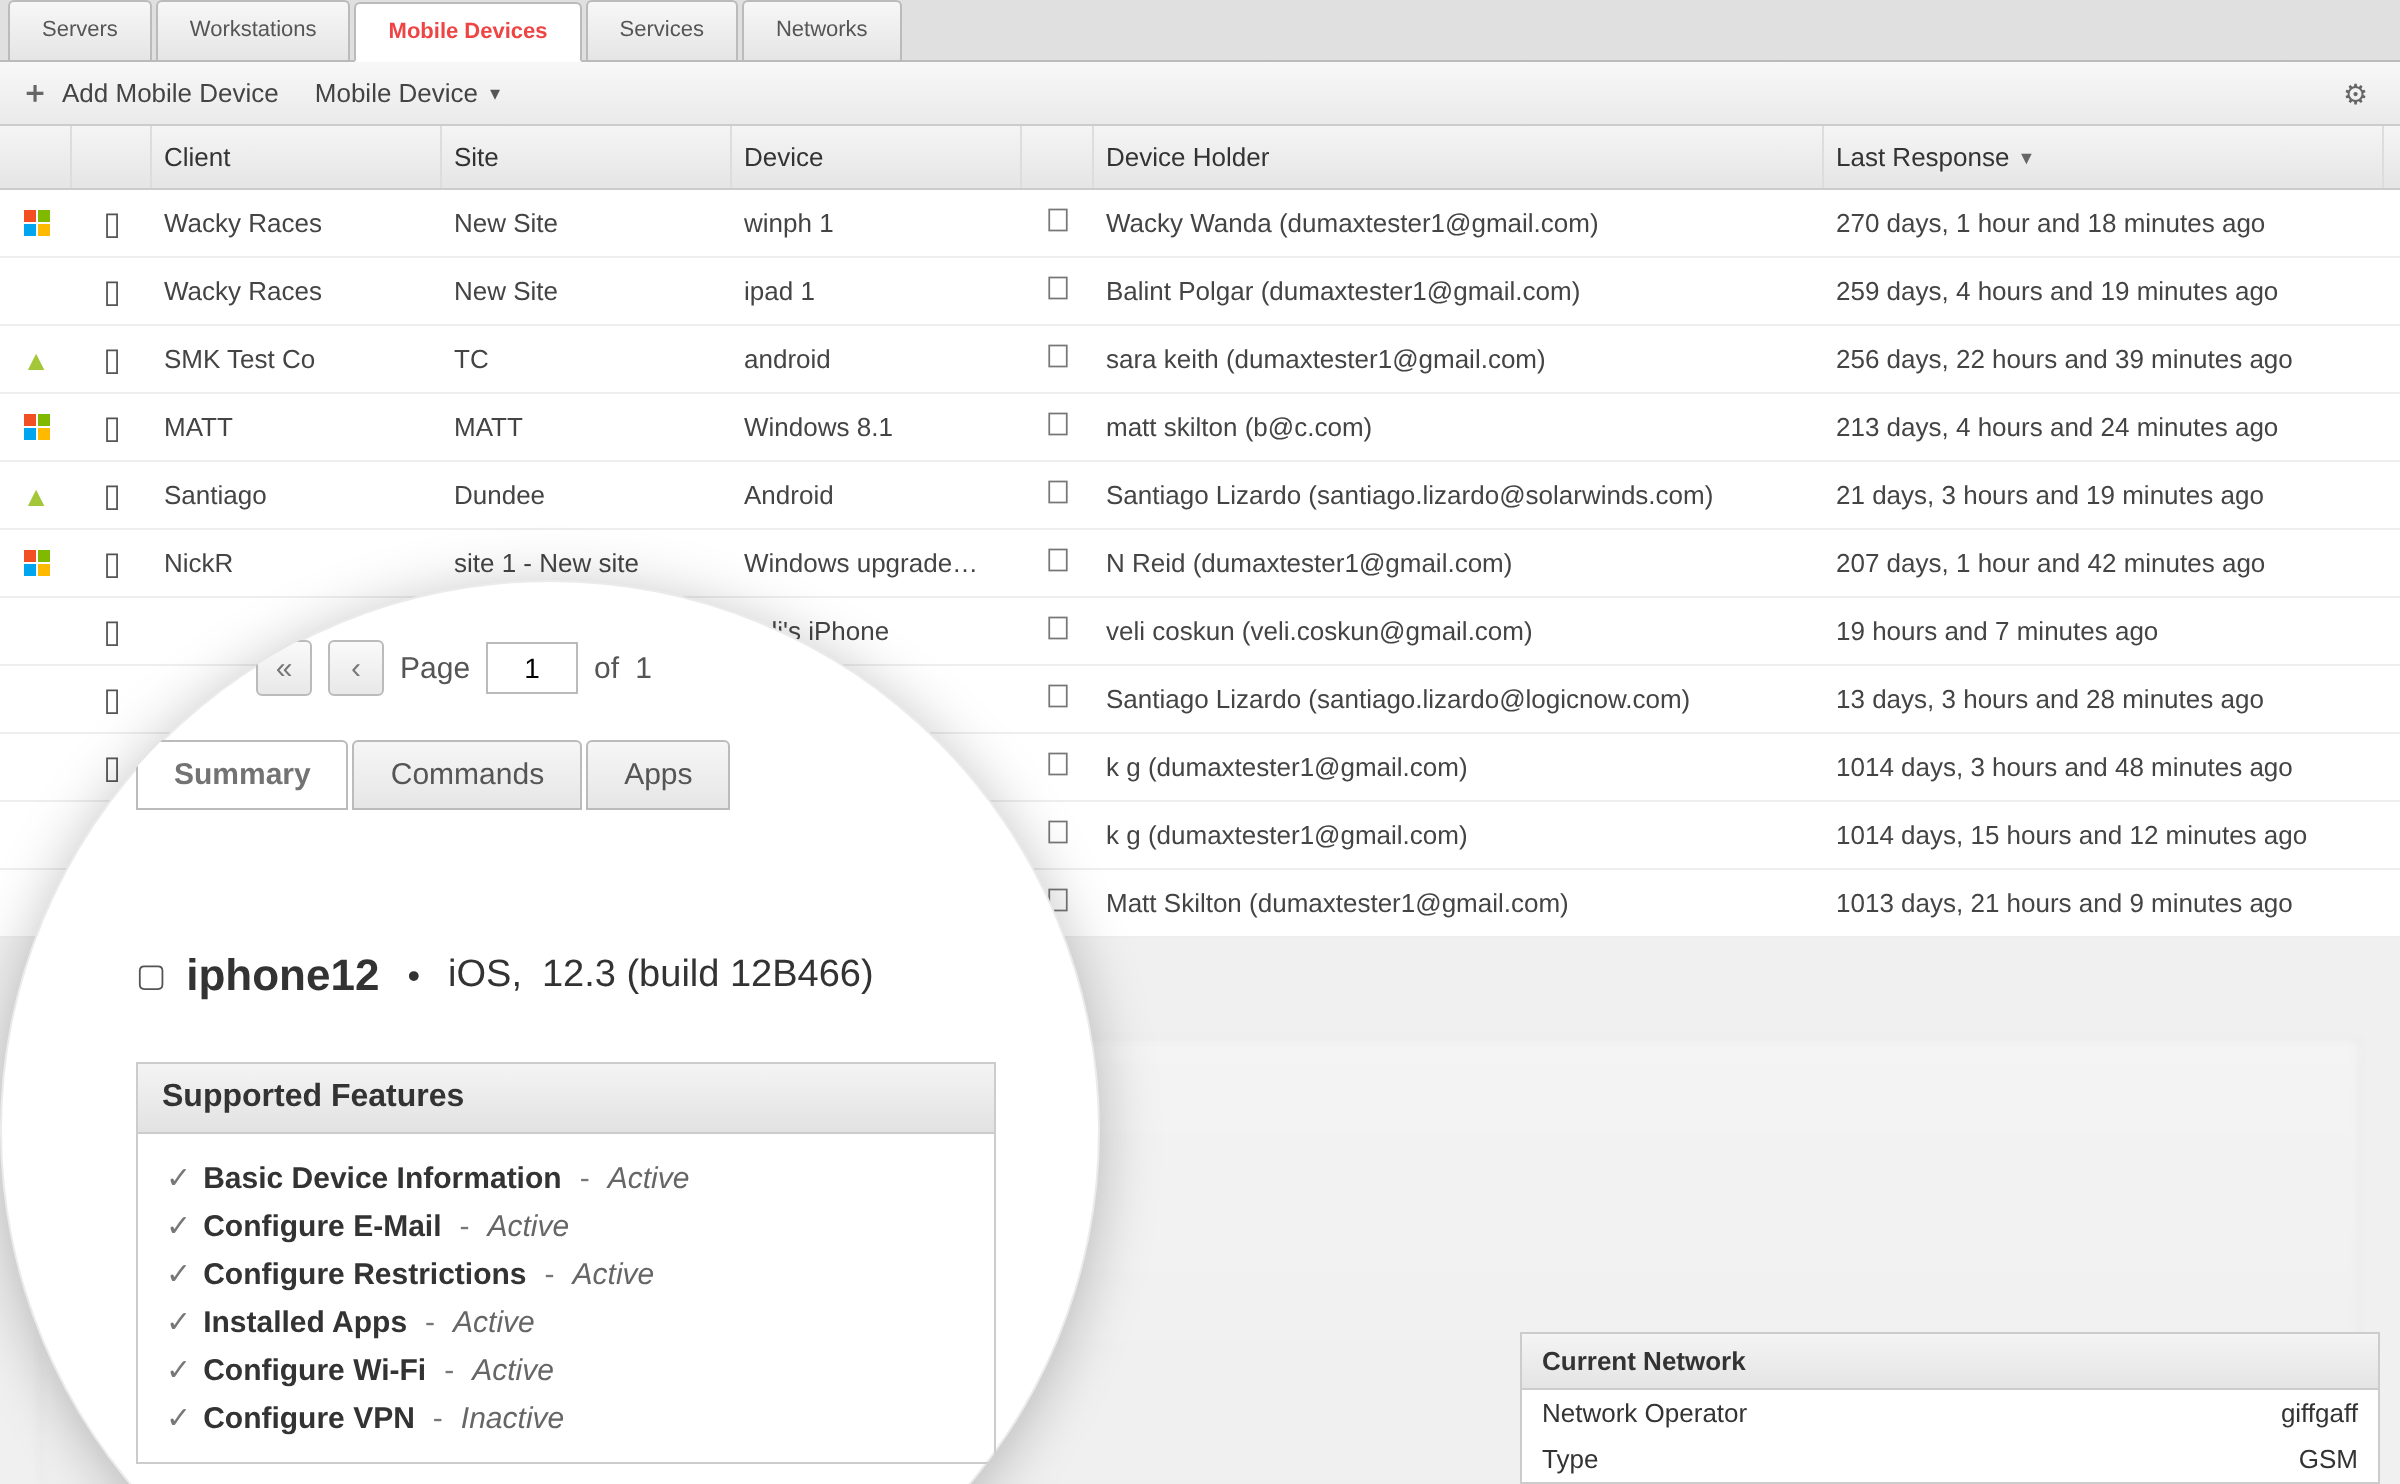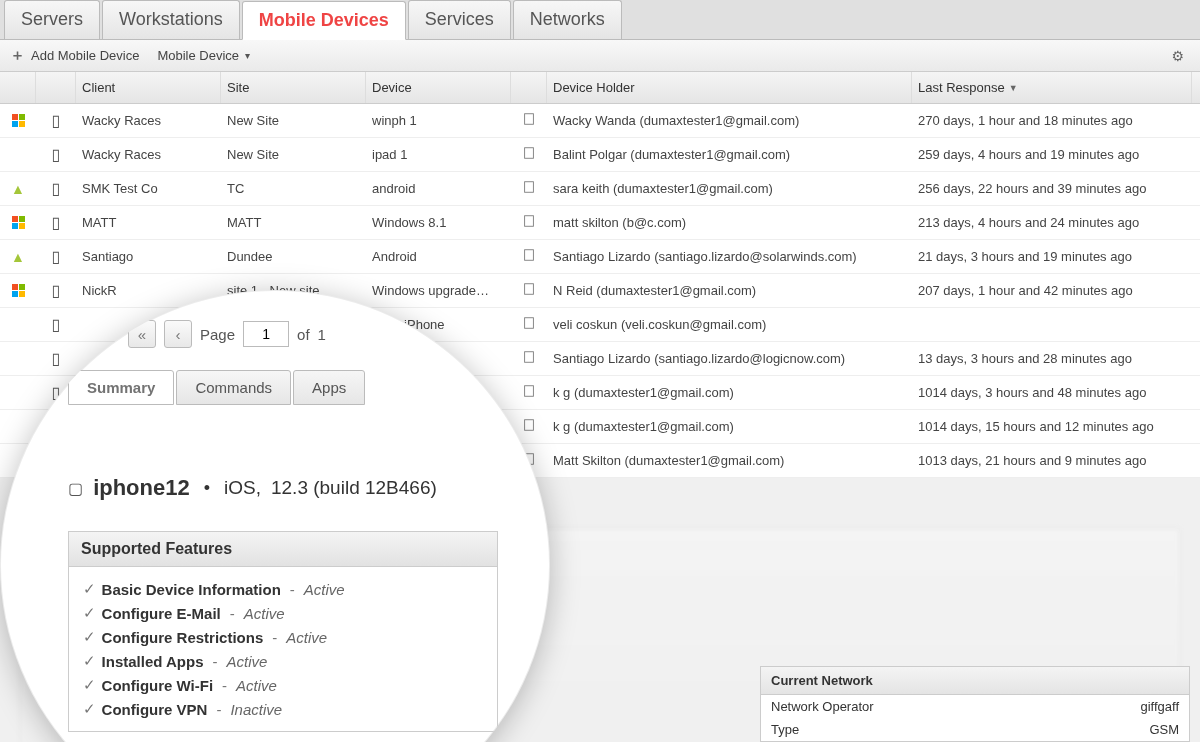--- a/index.html
+++ b/index.html
@@ -21,21 +21,21 @@
   }
   .tab {
     padding: 8px 16px;
     background: linear-gradient(#f7f7f7,#e5e5e5);
     border: 1px solid #bbb;
     border-bottom: none;
     margin-right: 2px;
     color: #555;
     cursor: pointer;
     border-radius: 3px 3px 0 0;
-    font-size: 18px;
+    font-size: 11px;
     text-align: right;
   }
   .tab.active {
     background: #fff;
     font-weight: bold;
     color: #ef4444;
     border-bottom: 1px solid #fff;
     position: relative;
     top: 1px;
   }
@@ -365,20 +365,21 @@
       <div class="bld-cell">
         <span class="building-icon"><svg viewBox="0 0 16 16">
             <rect x="3" y="2" width="10" height="12" stroke-width="1"></rect>
             <line x1="6" y1="5" x2="6" y2="5"></line>
             <line x1="10" y1="5" x2="10" y2="5"></line>
             <line x1="6" y1="8" x2="6" y2="8"></line>
             <line x1="10" y1="8" x2="10" y2="8"></line>
           </svg></span>
       </div>
       <div>veli coskun (veli.coskun@gmail.com)</div>
+      <div>19 hours and 7 minutes ago</div>
     </div>
     <div class="row">
       <div class="os-cell"></div>
       <div class="dev-cell">
         <span class="phone-icon">▯</span>
       </div>
       <div></div>
       <div></div>
       <div>RM6198</div>
       <div class="bld-cell">

